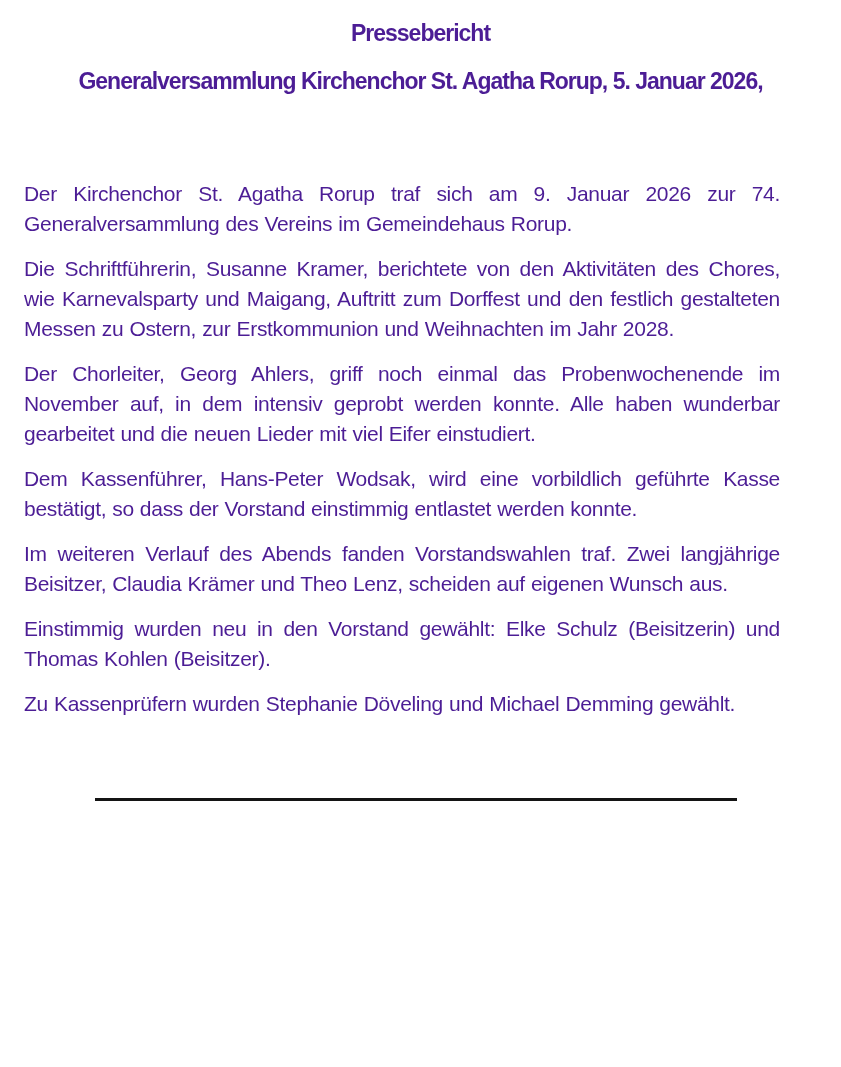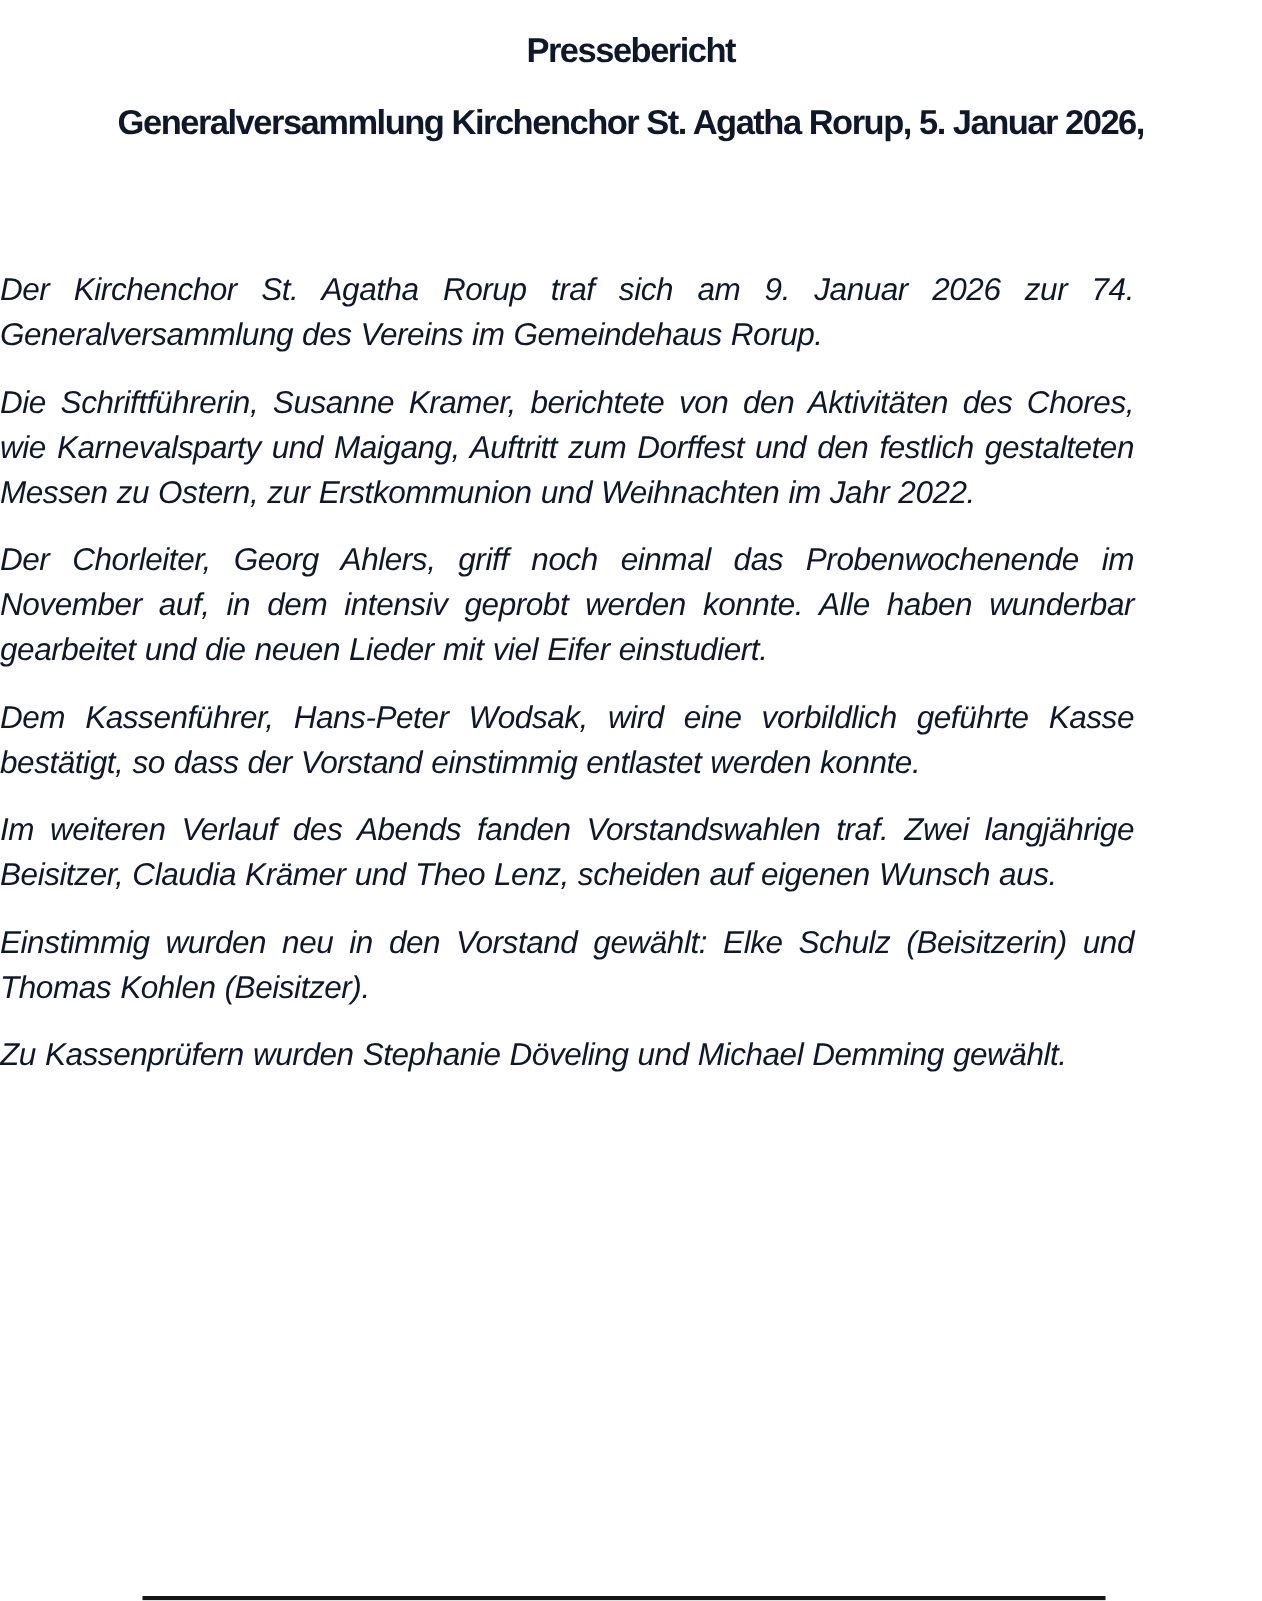--- a/index.html
+++ b/index.html
@@ -3,43 +3,43 @@
 <meta charset="utf-8">
 <style>
   html, body {
     margin: 0;
     padding: 0;
     background: #ffffff;
   }
   .page {
     position: relative;
     width: 841px;
-    height: 1067px;
+    height: 801px;
     background: #ffffff;
-    color: #0f172a;
+    color: #4c1d95;
     font-family: "Liberation Sans", sans-serif;
     overflow: hidden;
   }
   .heading {
     padding-top: 18px;
     text-align: center;
   }
   .title-line {
     margin: 0 0 18px 0;
     font-size: 23px;
     font-weight: bold;
     line-height: 30px;
     letter-spacing: -1px;
     white-space: nowrap;
     text-align: center;
   }
   .body-text {
     margin-top: 83px;
+    padding-left: 24px;
     width: 756px;
-    font-style: italic;
   }
   .body-text p {
     margin: 0 0 15px 0;
     font-size: 21px;
     line-height: 30px;
     letter-spacing: -0.3px;
     text-align: justify;
     text-align-last: left;
     hyphens: none;
     word-spacing: 0.5px;
@@ -58,21 +58,21 @@
 
 <div class="page">
 
   <header class="heading">
     <h1 class="title-line">Pressebericht</h1>
     <h2 class="title-line">Generalversammlung Kirchenchor St. Agatha Rorup, 5. Januar 2026,</h2>
   </header>
 
   <main class="body-text">
     <p>Der Kirchenchor St. Agatha Rorup traf sich am 9. Januar 2026 zur 74. Generalversammlung des Vereins im Gemeindehaus Rorup.</p>
-    <p>Die Schriftführerin, Susanne Kramer, berichtete von den Aktivitäten des Chores, wie Karnevalsparty und Maigang, Auftritt zum Dorffest und den festlich gestalteten Messen zu Ostern, zur Erstkommunion und Weihnachten im Jahr 2022.</p>
+    <p>Die Schriftführerin, Susanne Kramer, berichtete von den Aktivitäten des Chores, wie Karnevalsparty und Maigang, Auftritt zum Dorffest und den festlich gestalteten Messen zu Ostern, zur Erstkommunion und Weihnachten im Jahr 2028.</p>
     <p>Der Chorleiter, Georg Ahlers, griff noch einmal das Probenwochenende im November auf, in dem intensiv geprobt werden konnte. Alle haben wunderbar gearbeitet und die neuen Lieder mit viel Eifer einstudiert.</p>
     <p>Dem Kassenführer, Hans-Peter Wodsak, wird eine vorbildlich geführte Kasse bestätigt, so dass der Vorstand einstimmig entlastet werden konnte.</p>
     <p>Im weiteren Verlauf des Abends fanden Vorstandswahlen traf. Zwei langjährige Beisitzer, Claudia Krämer und Theo Lenz, scheiden auf eigenen Wunsch aus.</p>
     <p>Einstimmig wurden neu in den Vorstand gewählt: Elke Schulz (Beisitzerin) und Thomas Kohlen (Beisitzer).</p>
     <p>Zu Kassenprüfern wurden Stephanie Döveling und Michael Demming gewählt.</p>
   </main>
 
   <div class="bottom-rule"></div>
 
 </div>

